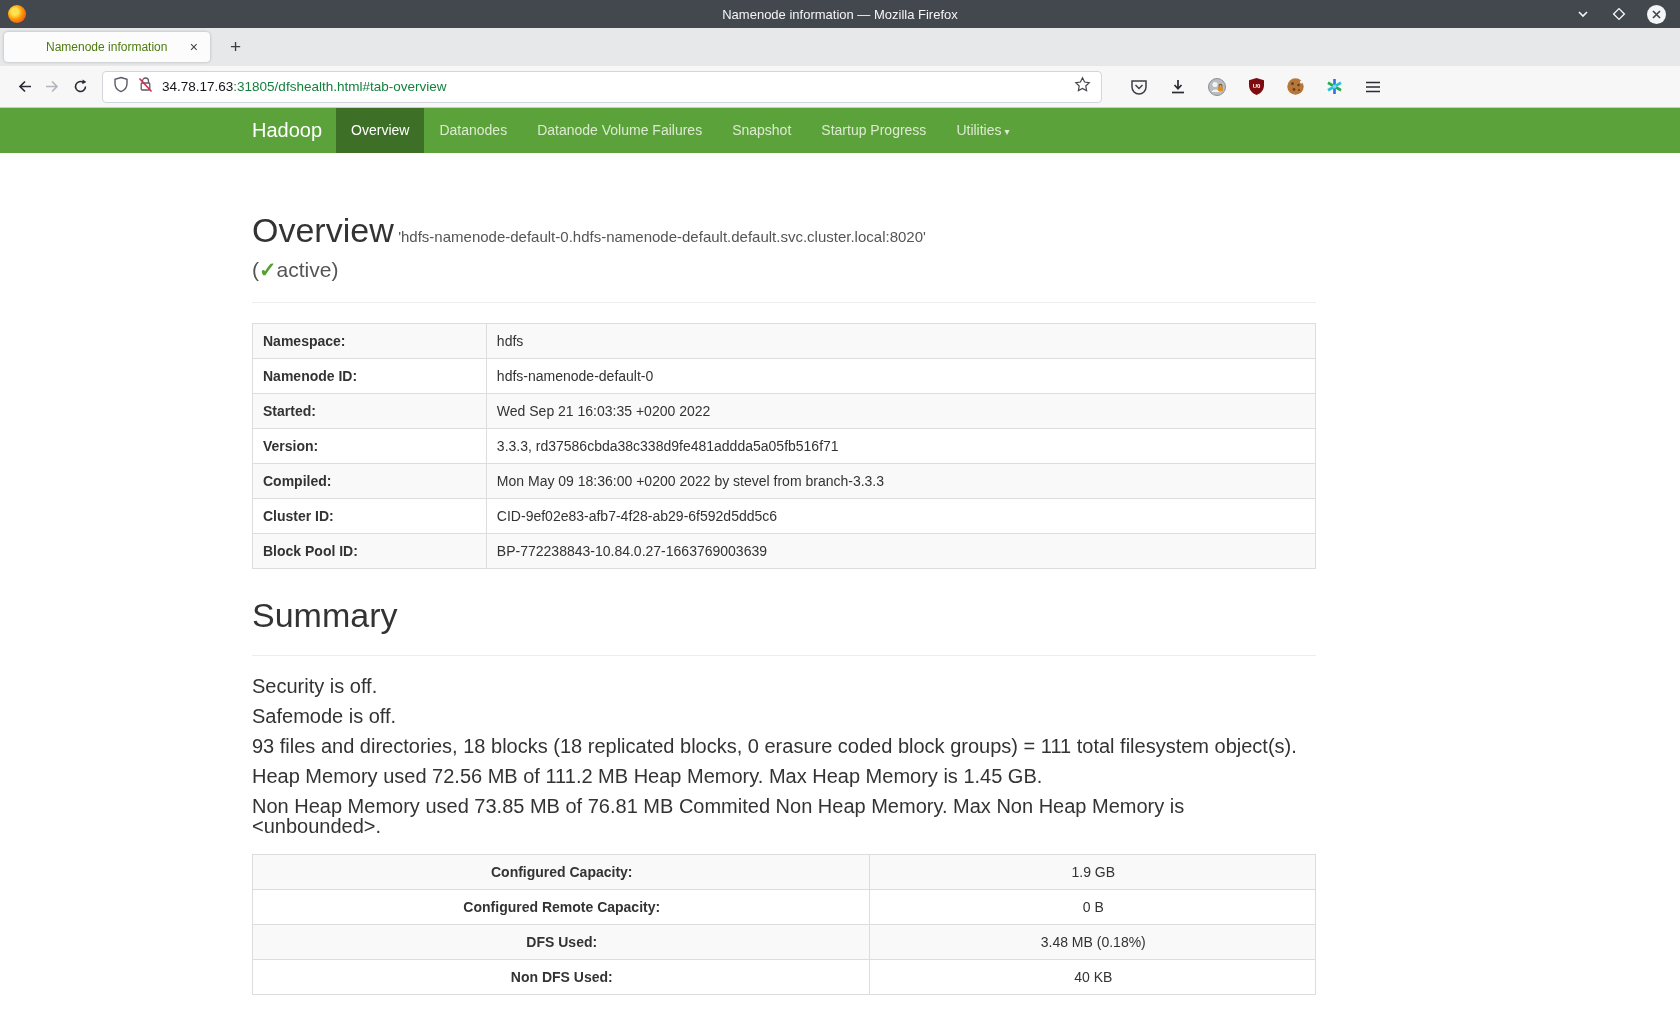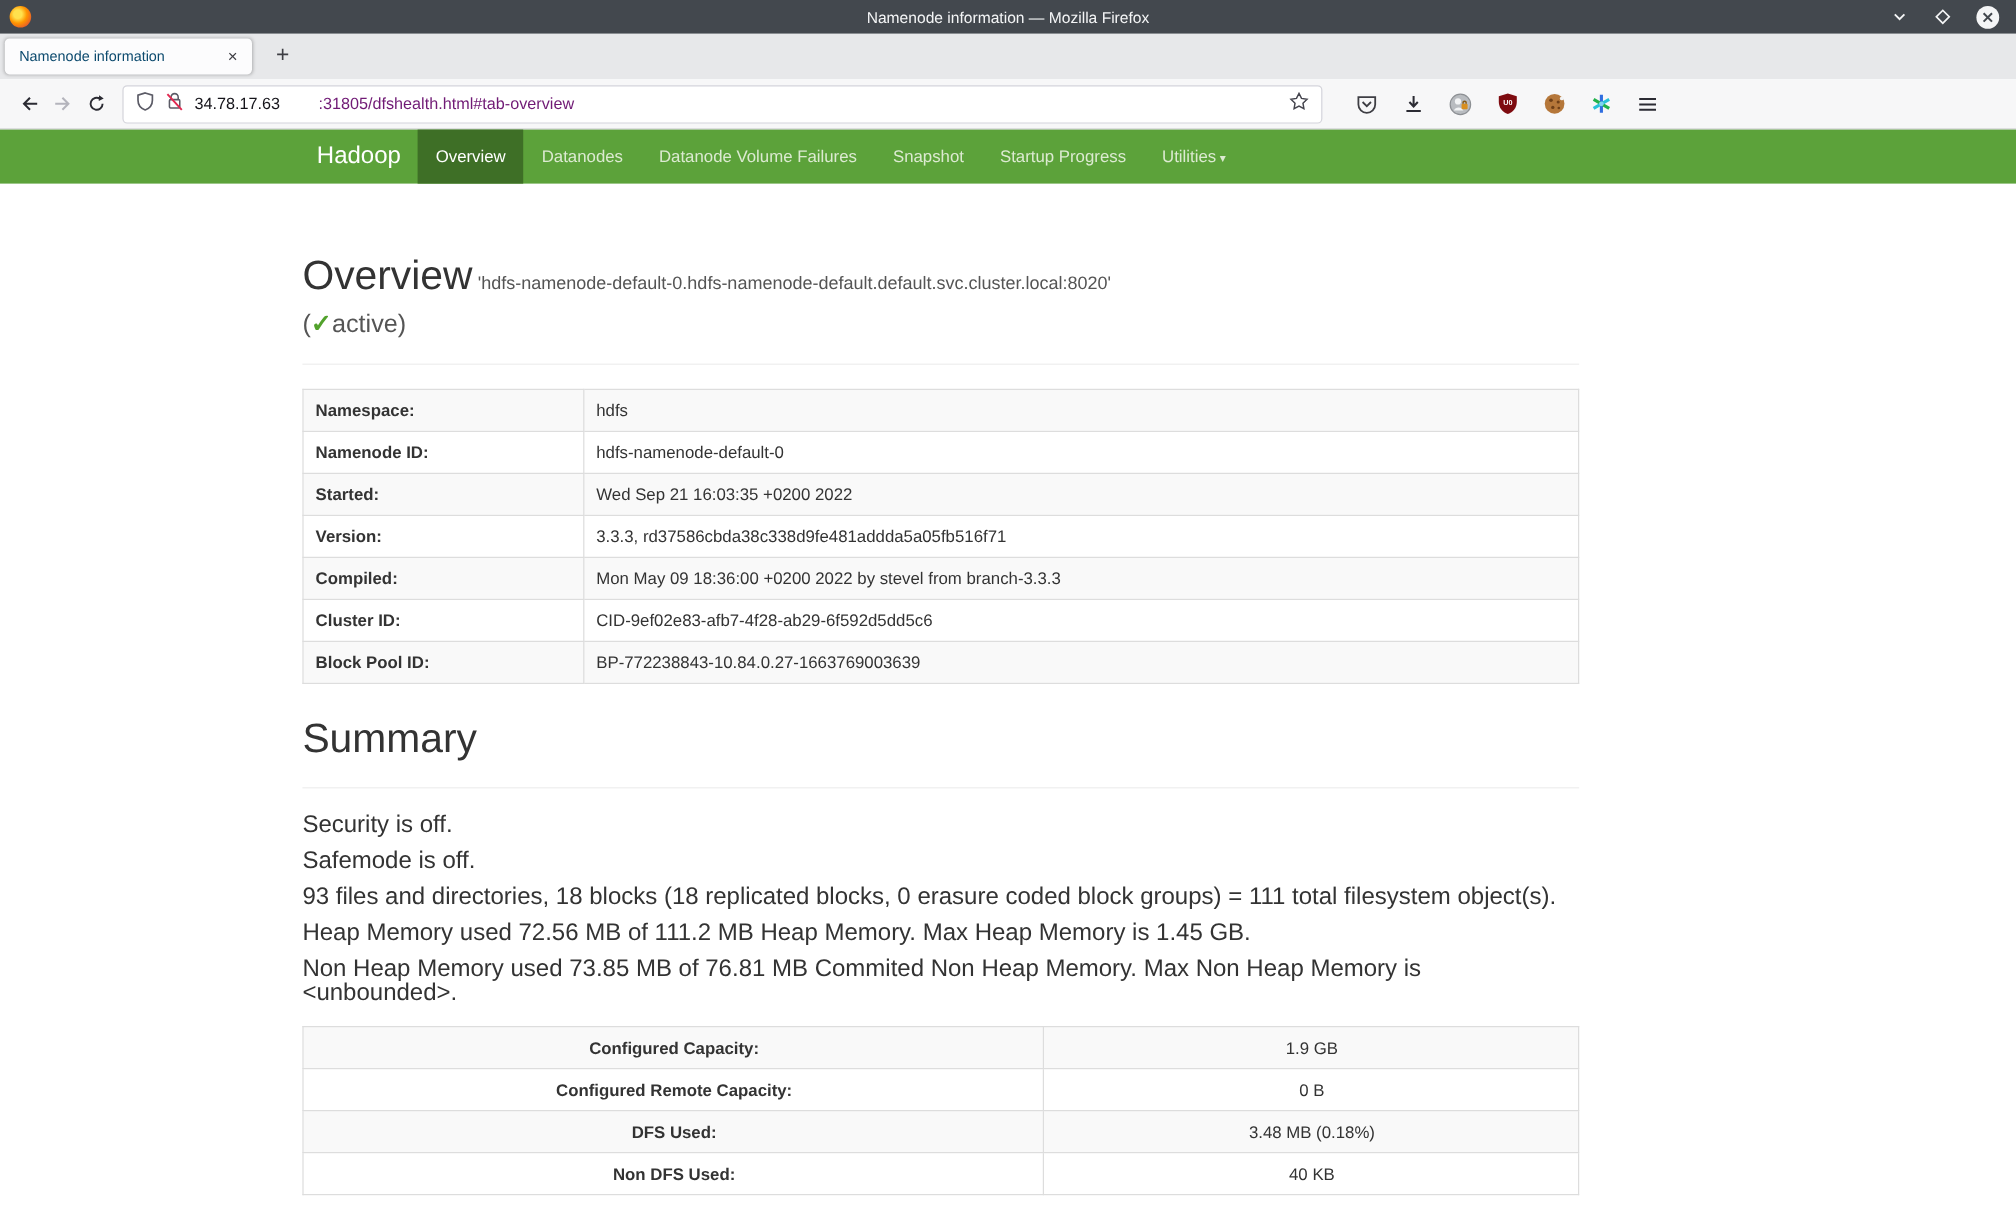--- a/index.html
+++ b/index.html
@@ -14,39 +14,39 @@
   .win-title { position:absolute; left:0; right:0; text-align:center; font-size:13px; color:#f4f5f6; }
   .win-controls { margin-left:auto; display:flex; align-items:center; gap:20px; padding-right:14px; z-index:2; }
   .wc { width:16px; height:16px; display:flex; align-items:center; justify-content:center; cursor:default; }
   .wc svg { display:block; }
   .wc-close { width:19px; height:19px; background:#f4f5f6; border-radius:50%; }
 
   
   .tabbar { height:38px; background:#e7e8ea; display:flex; align-items:center; }
   .tab { width:206px; height:30px; margin-left:4px; background:#fcfcfd; border-radius:4px;
          box-shadow:0 0 3px rgba(0,0,0,.25); display:flex; align-items:center; padding:0 8px 0 12px; }
-  .tab-label { font-size:12px; color:#0c4a6e; flex:1; white-space:nowrap; overflow:hidden; }
+  .tab-label { font-size:12px; color:#4d7c0f; flex:1; white-space:nowrap; overflow:hidden;margin-left:30px; }
   .tab-close { font-size:14px; color:#3e3e44; padding:0 4px; }
   .newtab-btn { font-size:19px; color:#3e3e44; margin-left:14px; padding:0 6px; }
 
   
   .toolbar { height:42px; background:#f7f7f8; border-bottom:1px solid #cccdd0;
              display:flex; align-items:center; padding:0 10px; }
   .nav-btn { width:28px; height:28px; display:flex; align-items:center; justify-content:center; }
   .urlbar { width:1000px; height:32px; margin-left:8px; background:#fff; border:1px solid #d4d4db;
             border-radius:4px; display:flex; align-items:center; padding:0 10px; gap:9px; }
   .url-text { font-size:13.5px; color:#15141a; flex:1; white-space:nowrap; }
-  .url-text .dim { color:#701a75;margin-left:32px; }
+  .url-text .dim { color:#15803d; }
   .toolbar-icons { display:flex; align-items:center; gap:17px; margin-left:26px; }
   .ticon { width:22px; height:22px; display:flex; align-items:center; justify-content:center; }
 
   
   .hnavbar { height:45px; background:#5ca23a; display:flex; align-items:stretch; }
   .hnav-inner { margin-left:252px; display:flex; align-items:stretch; }
-  .hbrand { color:#fff; font-size:20px; line-height:45px; padding-right:14px;margin-left:12px; }
+  .hbrand { color:#fff; font-size:20px; line-height:45px; padding-right:14px; }
   .hnav-item { color:#dcead1; font-size:14px; line-height:45px; padding:0 15px; cursor:pointer; }
   .hnav-item.active { background:#3e6f26; color:#fff; }
   .caret { font-size:10px; margin-left:3px; }
 
   
   .content { margin-left:252px; width:1064px; color:#333; }
   h1.page-h { font-size:34px; font-weight:400; color:#333; }
   .ov-head { margin-top:56px; line-height:1.25; }
   .ov-sub { font-size:15px; color:#555; font-weight:400; }
   .status-line { font-size:21px; color:#555; margin-top:6px; }

